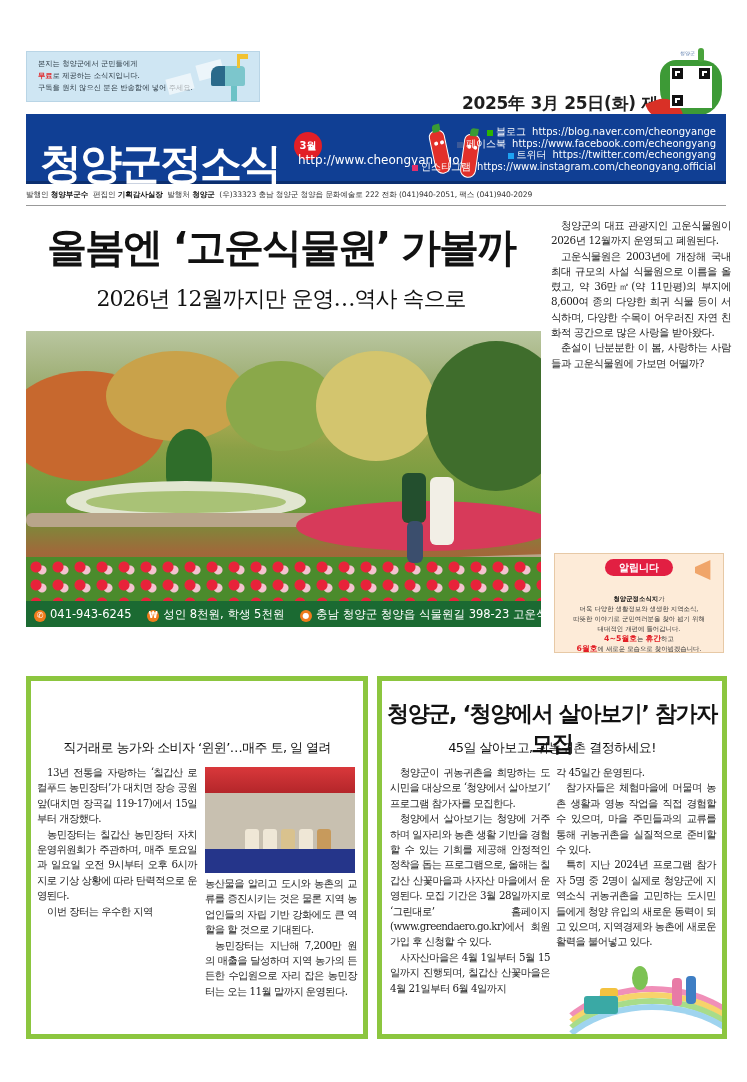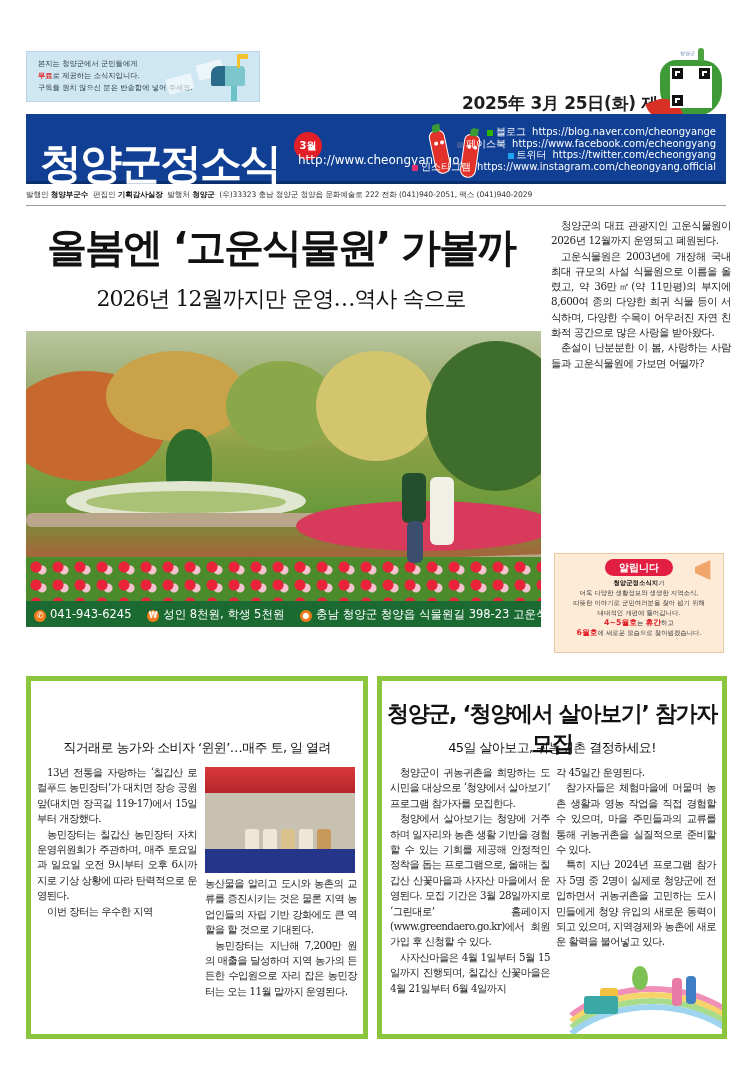--- a/index.html
+++ b/index.html
@@ -47,21 +47,21 @@
 .ph-tulips{position:absolute;left:0;bottom:26px;width:100%;height:44px;background:
 radial-gradient(circle at 10px 10px,#e8233a 5px,transparent 6px) 0 0/22px 18px,
 radial-gradient(circle at 5px 5px,#f3c3d0 4px,transparent 5px) 11px 8px/22px 18px,#4b8b2c}
 .ph-person{position:absolute;border-radius:6px}
 .photo-bar{position:absolute;left:0;bottom:0;width:100%;height:26px;background:#1b6a32;color:#fff;font-size:11.5px;line-height:26px;padding-left:8px;white-space:nowrap}
 .photo-bar .ic{display:inline-block;width:12px;height:12px;background:#f07c1c;border-radius:50%;color:#fff;font-size:8px;line-height:12px;text-align:center;vertical-align:0;margin-right:4px;font-weight:bold}
 .photo-bar .item{margin-right:12px}
 .col-right{left:551px;top:218px;width:180px;font-family:"DejaVu Serif",serif;font-size:10.4px;line-height:15.3px;color:#222;text-align:justify;letter-spacing:-.45px}
 .col-right p{text-indent:10px}
 .announce{left:554px;top:553px;width:170px;height:100px;background:#fdebd8;border:1px solid #e7c9a6;text-align:center;padding-top:5px;font-size:6.4px;line-height:10px;color:#333;overflow:hidden}
-.announce .pill{display:inline-block;background:#e21f42;color:#fff;font-size:10px;font-weight:bold;border-radius:10px;padding:1px 14px;line-height:15px;margin-bottom:2px}
+.announce .pill{display:inline-block;background:#e21f42;color:#fff;font-size:10px;font-weight:bold;border-radius:10px;padding:1px 14px;line-height:15px;margin-bottom:18px}
 .announce .b{font-weight:bold;color:#111}
 .announce .r{font-weight:bold;color:#e21f26;font-size:7.8px}
 .megaphone{position:absolute;right:6px;top:6px;width:22px;height:20px;background:#f0a56a;clip-path:polygon(0 35%,70% 0,70% 100%,0 65%)}
 .box{position:absolute;border:5px solid #8cc63f;background:#fff}
 .box1{left:26px;top:676px;width:342px;height:363px}
 .box2{left:377px;top:676px;width:350px;height:363px}
 .box-h{position:absolute;left:0;width:100%;text-align:center;font-weight:bold;color:#111;letter-spacing:-1.3px}
 .box-s{position:absolute;left:0;width:100%;text-align:center;color:#111;letter-spacing:-.6px}
 .btext{position:absolute;font-family:"DejaVu Serif",serif;font-size:10.3px;line-height:15.4px;color:#222;text-align:justify;letter-spacing:-.55px}
 .btext p{text-indent:10px}
@@ -206,21 +206,21 @@
   <div class="box-h" style="top:18px;font-size:22px">청양군, ‘청양에서 살아보기’ 참가자 모집</div>
   <div class="box-s" style="top:58px;font-size:13px">45일 살아보고, 귀농귀촌 결정하세요!</div>
   <div class="btext" style="left:8px;top:84px;width:160px">
     <p>청양군이 귀농귀촌을 희망하는 도시민을 대상으로 ‘청양에서 살아보기’ 프로그램 참가자를 모집한다.</p>
     <p>청양에서 살아보기는 청양에 거주하며 일자리와 농촌 생활 기반을 경험할 수 있는 기회를 제공해 안정적인 정착을 돕는 프로그램으로, 올해는 칠갑산 산꽃마을과 사자산 마을에서 운영된다. 모집 기간은 3월 28일까지로 ‘그린대로’ 홈페이지(www.greendaero.go.kr)에서 회원가입 후 신청할 수 있다.</p>
     <p>사자산마을은 4월 1일부터 5월 15일까지 진행되며, 칠갑산 산꽃마을은 4월 21일부터 6월 4일까지</p>
   </div>
   <div class="btext" style="left:174px;top:84px;width:160px">
     <p style="text-indent:0">각 45일간 운영된다.</p>
     <p>참가자들은 체험마을에 머물며 농촌 생활과 영농 작업을 직접 경험할 수 있으며, 마을 주민들과의 교류를 통해 귀농귀촌을 실질적으로 준비할 수 있다.</p>
-    <p>특히 지난 2024년 프로그램 참가자 5명 중 2명이 실제로 청양군에 전입하면서 귀농귀촌을 고민하는 도시민들에게 청양 유입의 새로운 동력이 되고 있으며, 지역경제와 농촌에 새로운 활력을 불어넣고 있다.</p>
+    <p>특히 지난 2024년 프로그램 참가자 5명 중 2명이 실제로 청양군에 지역소식 귀농귀촌을 고민하는 도시민들에게 청양 유입의 새로운 동력이 되고 있으며, 지역경제와 농촌에 새로운 활력을 불어넣고 있다.</p>
   </div>
   <div class="rainbow" title="무지개 위 트럭과 가족 일러스트">
     <div class="rb" style="top:26px;border-width:6px;border-top-color:#f08fb8"></div>
     <div class="rb" style="top:32px;border-width:6px;border-top-color:#f7d36b"></div>
     <div class="rb" style="top:38px;border-width:6px;border-top-color:#a8dc8a"></div>
     <div class="rb" style="top:44px;border-width:6px;border-top-color:#9fd4ef"></div>
     <div class="truck"></div>
     <div class="fig" style="left:110px;bottom:28px;background:#e87aa6"></div>
     <div class="fig" style="left:124px;bottom:30px;background:#3e7ec4"></div>
     <div style="position:absolute;left:70px;top:6px;width:16px;height:24px;background:#7cc253;border-radius:50%"></div>

